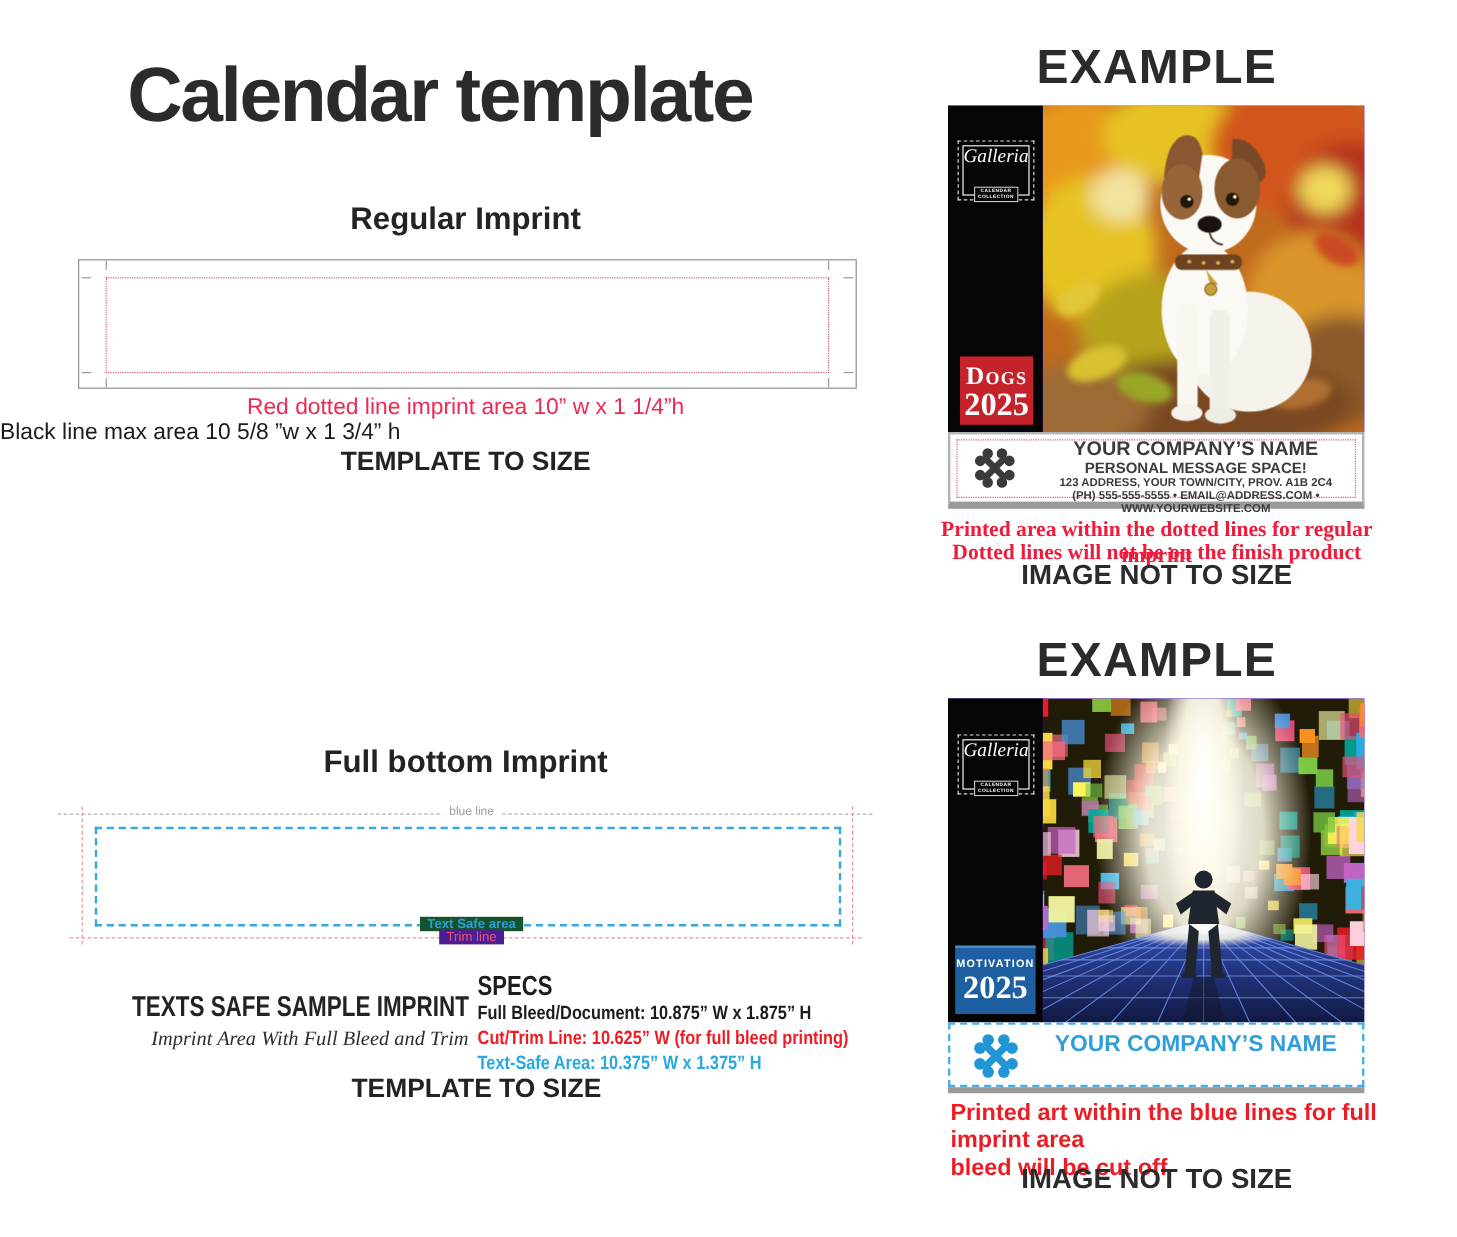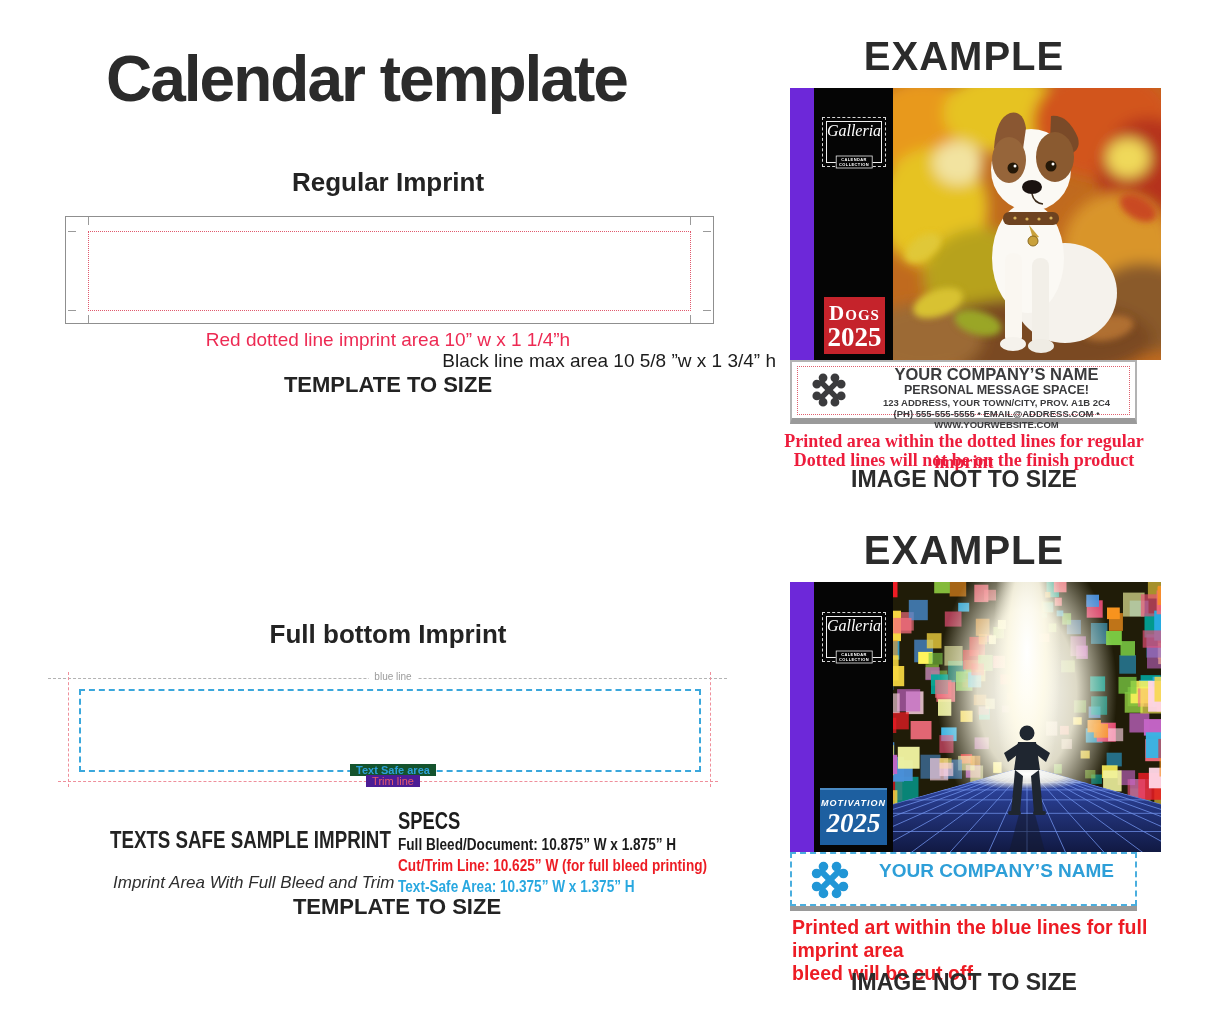--- a/index.html
+++ b/index.html
@@ -16,51 +16,51 @@
 
   
   .tmpl1{left:65px;top:216px;width:647px;height:106px;border:1px solid #8f8f8f;background:#fff;}
   .tmpl1-dotted{position:absolute;left:22px;top:14px;right:22px;bottom:12px;
                 border:1px dotted #e05a6e;}
   .mark{position:absolute;background:#9a9a9a;}
   .mark.v{width:1px;height:8px;}
   .mark.h{width:8px;height:1px;}
 
   .cap-red1{left:0;top:329px;width:776px;text-align:center;font-size:19px;color:#ed2a53;}
-  .cap-blk1{left:0;top:350px;width:776px;text-align:right;font-size:19px;color:#1c1c1c;}
+  .cap-blk1{left:0;top:350px;width:776px;text-align:left;font-size:19px;color:#1c1c1c;}
   .cap-bold1{left:0;top:372px;width:776px;text-align:center;font-size:22px;font-weight:bold;color:#232323;}
 
   
   .fold-line{left:48px;top:678px;width:679px;border-top:1px dashed #b3b3b3;}
   .fold-label{left:0;top:671px;width:786px;text-align:center;font-size:10px;color:#9c9c9c;}
   .fold-label span{background:#fff;padding:0 5px;}
   .trim-v{position:absolute;width:0;border-left:1px dashed #ef8f9b;top:672px;height:115px;}
   .trim-b{left:58px;top:781px;width:660px;border-top:1px dashed #ef8f9b;}
   .safe-rect{left:79px;top:689px;width:622px;height:83px;border:2px dashed #3aa7dc;box-sizing:border-box;}
   .safe-label{left:0;top:764px;width:786px;text-align:center;font-size:11px;color:#2da0d8;font-weight:bold;}
   .safe-label span{background:#14532d;padding:0 6px;}
   .trim-label{left:0;top:775px;width:786px;text-align:center;font-size:11px;color:#e85a6e;}
   .trim-label span{background:#4c1d95;padding:0 6px;}
 
   .sample-title{left:110px;top:826px;font-size:24px;font-weight:bold;color:#232323;
                 white-space:nowrap;transform:scaleX(.78);transform-origin:0 50%;letter-spacing:0px;}
-  .sample-sub{left:113px;top:856px;font-size:17px;font-style:italic;
-              font-family:Liberation Sans, sans-serif;color:#2e2e2e;margin-top:17px;}
+  .sample-sub{left:126px;top:856px;font-size:17px;font-style:italic;
+              font-family:Liberation Serif, serif;color:#2e2e2e;}
   .specs-head{left:398px;top:808px;font-size:23px;font-weight:bold;color:#1c1c1c;
               transform:scaleX(.8);transform-origin:0 50%;}
   .spec-line{left:398px;font-size:16px;font-weight:bold;white-space:nowrap;
              transform:scaleX(.85);transform-origin:0 50%;}
   .spec-bleed{top:836px;color:#1c1c1c;}
   .spec-trim{top:857px;color:#ed1c24;}
   .spec-safe{top:878px;color:#29a8e0;}
   .cap-bold2{left:0;top:894px;width:794px;text-align:center;font-size:22px;font-weight:bold;color:#232323;}
 
   
   .calendar{position:absolute;left:790px;width:347px;}
-  .cal-main{position:relative;width:347px;background:#6d28d9;display:flex;padding-left:24px;}
+  .cal-main{position:relative;width:347px;background:#6d28d9;display:flex;}
   .sidebar{position:relative;width:79px;background:#050505;flex:0 0 79px;}
   .photo{position:relative;flex:1;overflow:hidden;}
   .photo svg{display:block;}
 
   
   .galleria{position:absolute;left:8px;width:62px;height:48px;border:1px dashed #d8d8d8;}
   .galleria-inner{position:absolute;left:3px;top:3px;right:3px;bottom:3px;border:1px solid #f2f2f2;}
   .galleria-name{position:absolute;left:0;top:4px;width:100%;text-align:center;
                  font-family:"Liberation Serif","DejaVu Serif",serif;font-style:italic;
                  font-size:16px;color:#fff;line-height:18px;}
@@ -70,21 +70,21 @@
 
   
   .theme-box{position:absolute;text-align:center;color:#fff;}
   .theme-box .theme{display:block;font-weight:bold;}
   .theme-box .year{display:block;font-family:"Liberation Serif","DejaVu Serif",serif;font-weight:bold;}
   .dogs-box{left:10px;top:209px;width:61px;height:57px;background:#c5232b;padding-top:5px;box-sizing:border-box;}
   .dogs-box .theme{font-family:"Liberation Serif","DejaVu Serif",serif;font-variant:small-caps;
                    font-size:21px;line-height:22px;letter-spacing:1px;}
   .dogs-box .year{font-size:27px;line-height:26px;}
   .motiv-box{left:6px;top:206px;width:67px;height:57px;background:#1d5fa0;border-top:2px solid #4a8ac2;
-             padding-top:8px;box-sizing:border-box;font-style:italic;}
+             padding-top:8px;box-sizing:border-box;}
   .motiv-box .theme{font-size:9px;letter-spacing:1px;line-height:11px;}
   .motiv-box .year{font-size:27px;line-height:28px;}
 
   
   .strip1{position:relative;width:347px;height:64px;background:#fff;box-sizing:border-box;
           border:2px solid #b3b3b3;border-bottom:6px solid #9a9a9a;}
   .strip1-dotted{position:absolute;left:5px;top:4px;right:5px;bottom:3px;border:1px dotted #e0606e;}
   .strip1-text{position:absolute;left:72px;right:6px;top:3px;text-align:center;color:#3b3b3d;}
   .s1-company{font-size:16.5px;font-weight:bold;letter-spacing:0;line-height:18px;}
   .s1-message{font-size:12.5px;font-weight:bold;line-height:14px;}

